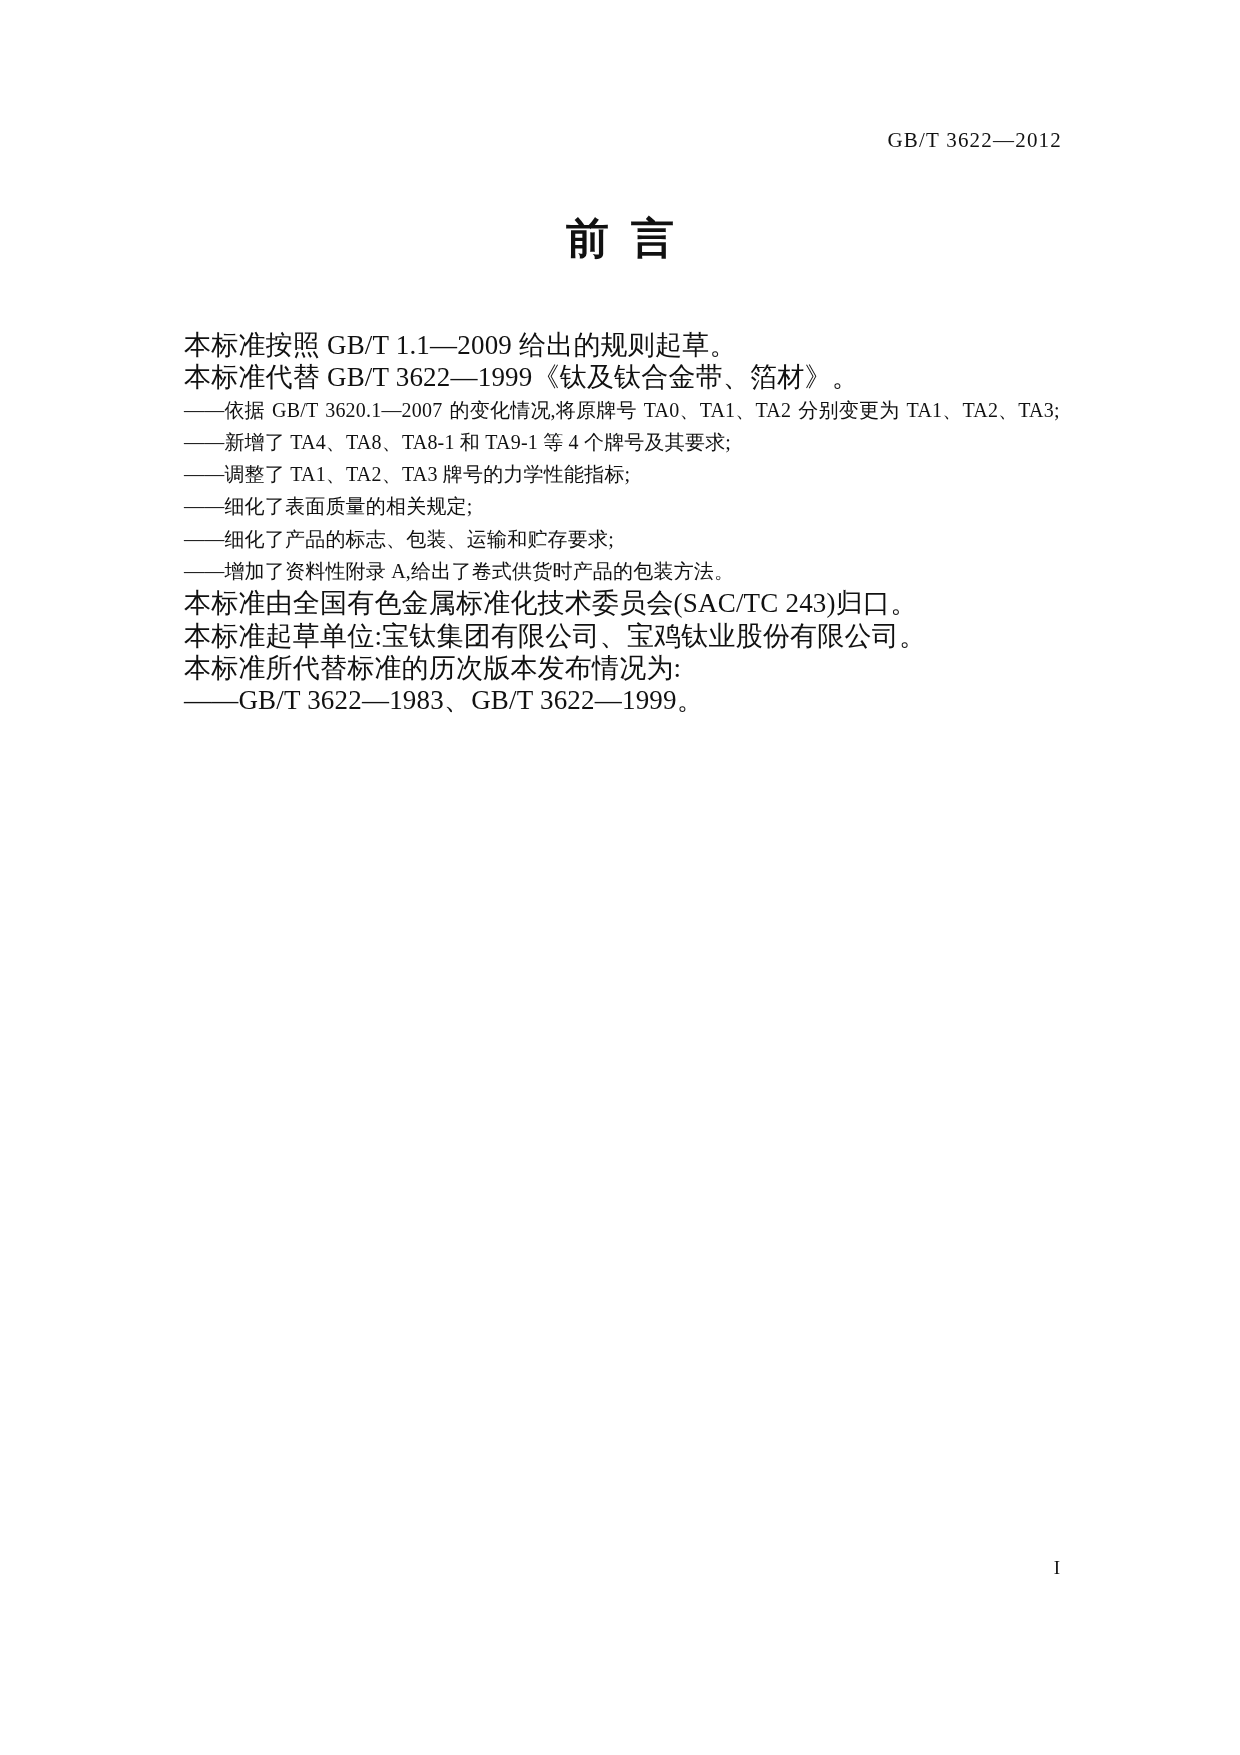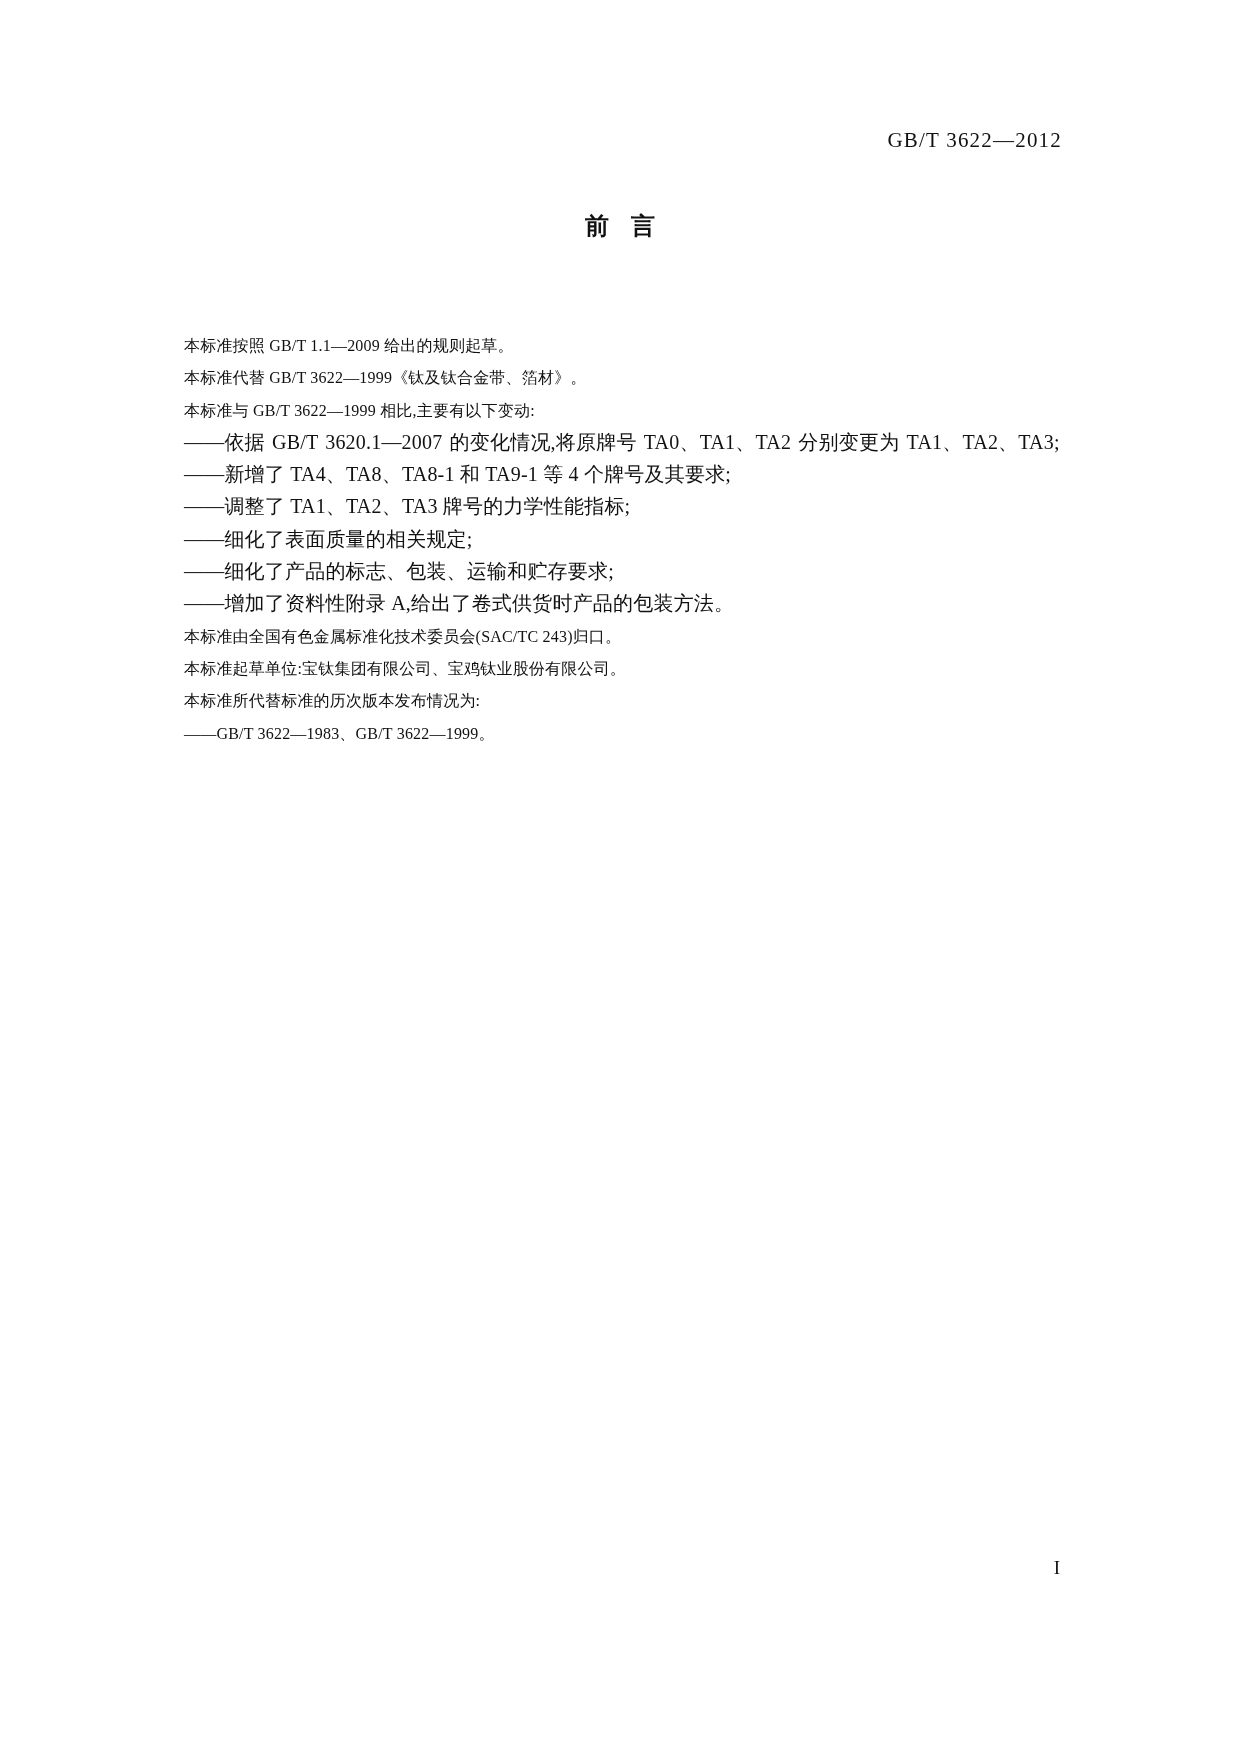--- a/index.html
+++ b/index.html
@@ -31,35 +31,35 @@
     font-family: "Liberation Serif", "DejaVu Serif", serif;
     white-space: nowrap;
   }
   
   .doc-title {
     position: absolute;
     top: 210px;
     left: 0;
     width: 1240px;
     text-align: center;
-    font-size: 24px;
+    font-size: 43px;
     font-weight: bold;
     letter-spacing: 22px;
     text-indent: 22px;
     font-family: "DejaVu Sans", "Liberation Sans", sans-serif;
   }
   
   .body-block {
     position: absolute;
     top: 330px;
     left: 184px;
     width: 880px;
   }
   .para {
-    font-size: 16px;
+    font-size: 27px;
     line-height: 31.8px;
     margin: 0 0 0.5px 0;
     text-align: justify;
     letter-spacing: 0.2px;
     white-space: pre-wrap;
   }
   .dash-item {
     font-size: 20px;
     line-height: 31.8px;
     margin: 0 0 0.5px 0;
@@ -87,21 +87,20 @@
 <div class="page">
 
   <div class="header-std">GB/T 3622—2012</div>
 
   <div class="doc-title">前言</div>
 
   <div class="body-block">
 
     <p class="para">本标准按照 GB/T 1.1—2009 给出的规则起草。</p>
     <p class="para">本标准代替 GB/T 3622—1999《钛及钛合金带、箔材》。</p>
-    <p class="para">本标准与 GB/T 3622—1999 相比,主要有以下变动:</p>
 
     <p class="dash-item spread">——依据 GB/T 3620.1—2007 的变化情况,将原牌号 TA0、TA1、TA2 分别变更为 TA1、TA2、TA3;</p>
     <p class="dash-item">——新增了 TA4、TA8、TA8-1 和 TA9-1 等 4 个牌号及其要求;</p>
     <p class="dash-item">——调整了 TA1、TA2、TA3 牌号的力学性能指标;</p>
     <p class="dash-item">——细化了表面质量的相关规定;</p>
     <p class="dash-item">——细化了产品的标志、包装、运输和贮存要求;</p>
     <p class="dash-item">——增加了资料性附录 A,给出了卷式供货时产品的包装方法。</p>
 
     <p class="para">本标准由全国有色金属标准化技术委员会(SAC/TC 243)归口。</p>
     <p class="para">本标准起草单位:宝钛集团有限公司、宝鸡钛业股份有限公司。</p>

